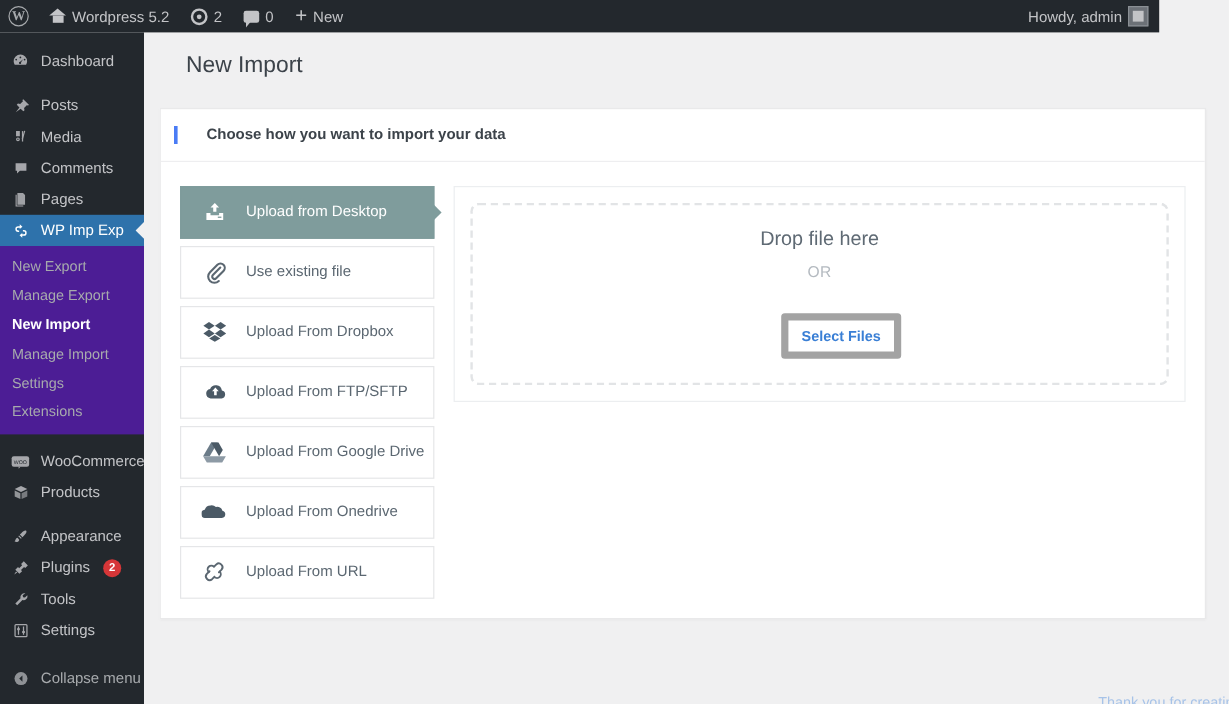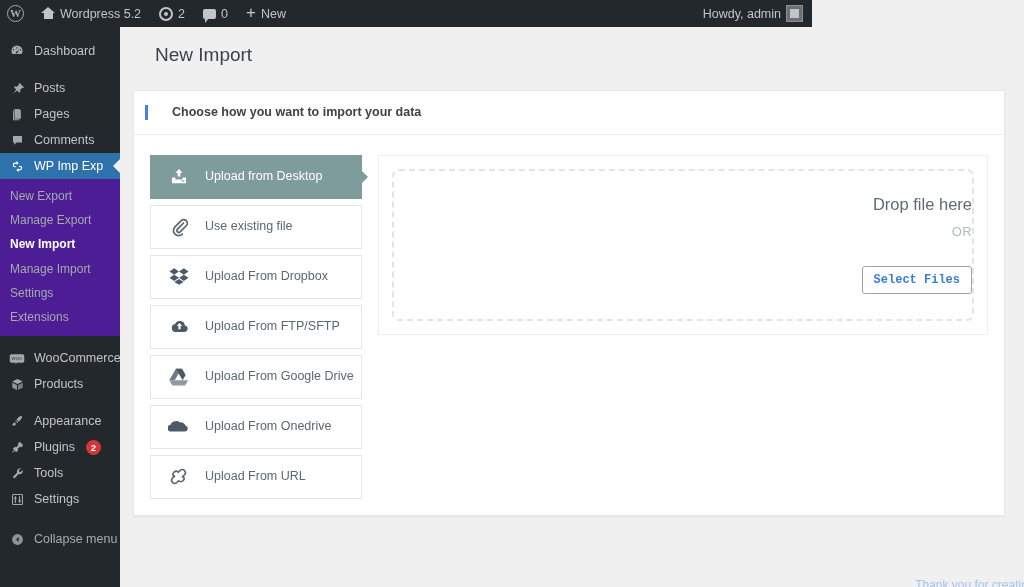--- a/index.html
+++ b/index.html
@@ -7,21 +7,21 @@
     width: 1024px; height: 587px;
     overflow: hidden;
     background: #f0f0f1;
     font-family: "Liberation Sans", sans-serif;
     -webkit-font-smoothing: antialiased;
   }
 
   
   #adminbar {
     position: absolute; top: 0; left: 0;
-    width: 812px; height: 27px;
+    width: 966px; height: 27px;
     background: #23282d;
     color: #c3c4c7;
     display: flex; align-items: stretch;
     font-size: 12.5px;
     z-index: 50;
   }
   .ab-item {
     display: flex; align-items: center; gap: 5px;
     padding: 0 9px; height: 27px;
     color: #c3c4c7; cursor: pointer; white-space: nowrap;
@@ -192,29 +192,29 @@
   
   .dz-panel {
     flex: 1 1 auto; height: 180px;
     border: 1px solid #eceef0; background: #fff;
     padding: 13px;
   }
   .dz {
     width: 100%; height: 100%;
     border: 2px dashed #e2e4e6; border-radius: 7px;
     display: flex; flex-direction: column;
-    align-items: flex-end; justify-content: center;
+    align-items: center; justify-content: center;
   }
   .dz-title { font-size: 16.5px; color: #5f6a74; margin-bottom: 10px; }
   .dz-or { font-size: 13px; color: #b4bac0; letter-spacing: .4px; margin-bottom: 27px; }
   .dz-btn {
-    border: 1px solid #a3a3a3; background: #fff; border-radius: 3px;
+    border: 6px solid #a3a3a3; background: #fff; border-radius: 3px;
     color: #3a7fd5; font-size: 12px; font-weight: 700;
     padding: 6px 11px; cursor: pointer;
-    font-family: Liberation Mono, monospace;
+    font-family: Liberation Sans, sans-serif;
     margin-left: 36px;
   }
 
   
   #wpfooter {
     position: absolute; left: 120px; bottom: 0;
     width: 904px; height: 13px;
     overflow: hidden;
     font-size: 12px; color: #a7c3e8;
   }
@@ -266,38 +266,48 @@
 
   <div class="menu-item sep-top">
     <span class="mi-icon">
       <svg width="15" height="15" viewBox="0 0 20 20" fill="#c3c4c7">
         <path d="M12.5 2.2l-1.1 1.1 1 1-3.3 3.3-2.5-.5-1.3 1.3 3 3-4.1 5.4 5.4-4.1 3 3 1.3-1.3-.5-2.5 3.3-3.3 1 1 1.1-1.1-6.3-6.3z"></path>
       </svg>
     </span>
     <span class="mi-label">Posts</span>
   </div>
 
+  <div class="menu-item">
+    <span class="mi-icon">
+      <svg width="15" height="15" viewBox="0 0 20 20" fill="#c3c4c7">
+        <path d="M4.5 3h4.2v5.8H4.5zM6.6 10a2.1 2.1 0 100 4.2 2.1 2.1 0 000-4.2zm0 1.3a.8.8 0 110 1.6.8.8 0 010-1.6z"></path>
+        <path d="M11 3h1.4v11.6H11z"></path>
+        <path d="M13.4 2.6l1.3.4-2.6 9.3-1.3-.4z"></path>
+      </svg>
+    </span>
+    <span class="mi-label">Media</span>
+  </div>
+
+  <div class="menu-item">
+    <span class="mi-icon">
+      <svg width="15" height="15" viewBox="0 0 20 20" fill="#c3c4c7">
+        <path d="M4 4h12v8.5H8.8L5.6 15.5v-3H4z"></path>
+      </svg>
+    </span>
+    <span class="mi-label">Comments</span>
+  </div>
 
   <div class="menu-item">
     <span class="mi-icon">
       <svg width="15" height="15" viewBox="0 0 20 20" fill="#c3c4c7">
         <path d="M6 2.5h6.2l2.3 2.3v10.7H6z" opacity=".95"></path>
         <path d="M4 4.5h1.2v11.8h7.3v1.2H4z"></path>
       </svg>
     </span>
     <span class="mi-label">Pages</span>
-  </div>
-
-  <div class="menu-item">
-    <span class="mi-icon">
-      <svg width="15" height="15" viewBox="0 0 20 20" fill="#c3c4c7">
-        <path d="M4 4h12v8.5H8.8L5.6 15.5v-3H4z"></path>
-      </svg>
-    </span>
-    <span class="mi-label">Comments</span>
   </div>
 
   <div class="menu-item current">
     <span class="mi-icon">
       <svg width="15" height="15" viewBox="0 0 20 20" fill="#ffffff">
         <path d="M8.6 2.6l3 2.6-3 2.6V6.3H6.9a1.6 1.6 0 000 3.2h1v1.6h-1A3.2 3.2 0 016.9 4.7h1.7z"></path>
         <path d="M11.4 17.4l-3-2.6 3-2.6v1.5h1.7a1.6 1.6 0 000-3.2h-1V8.9h1a3.2 3.2 0 010 6.4h-1.7z"></path>
       </svg>
     </span>
     <span class="mi-label">WP Imp Exp</span>

